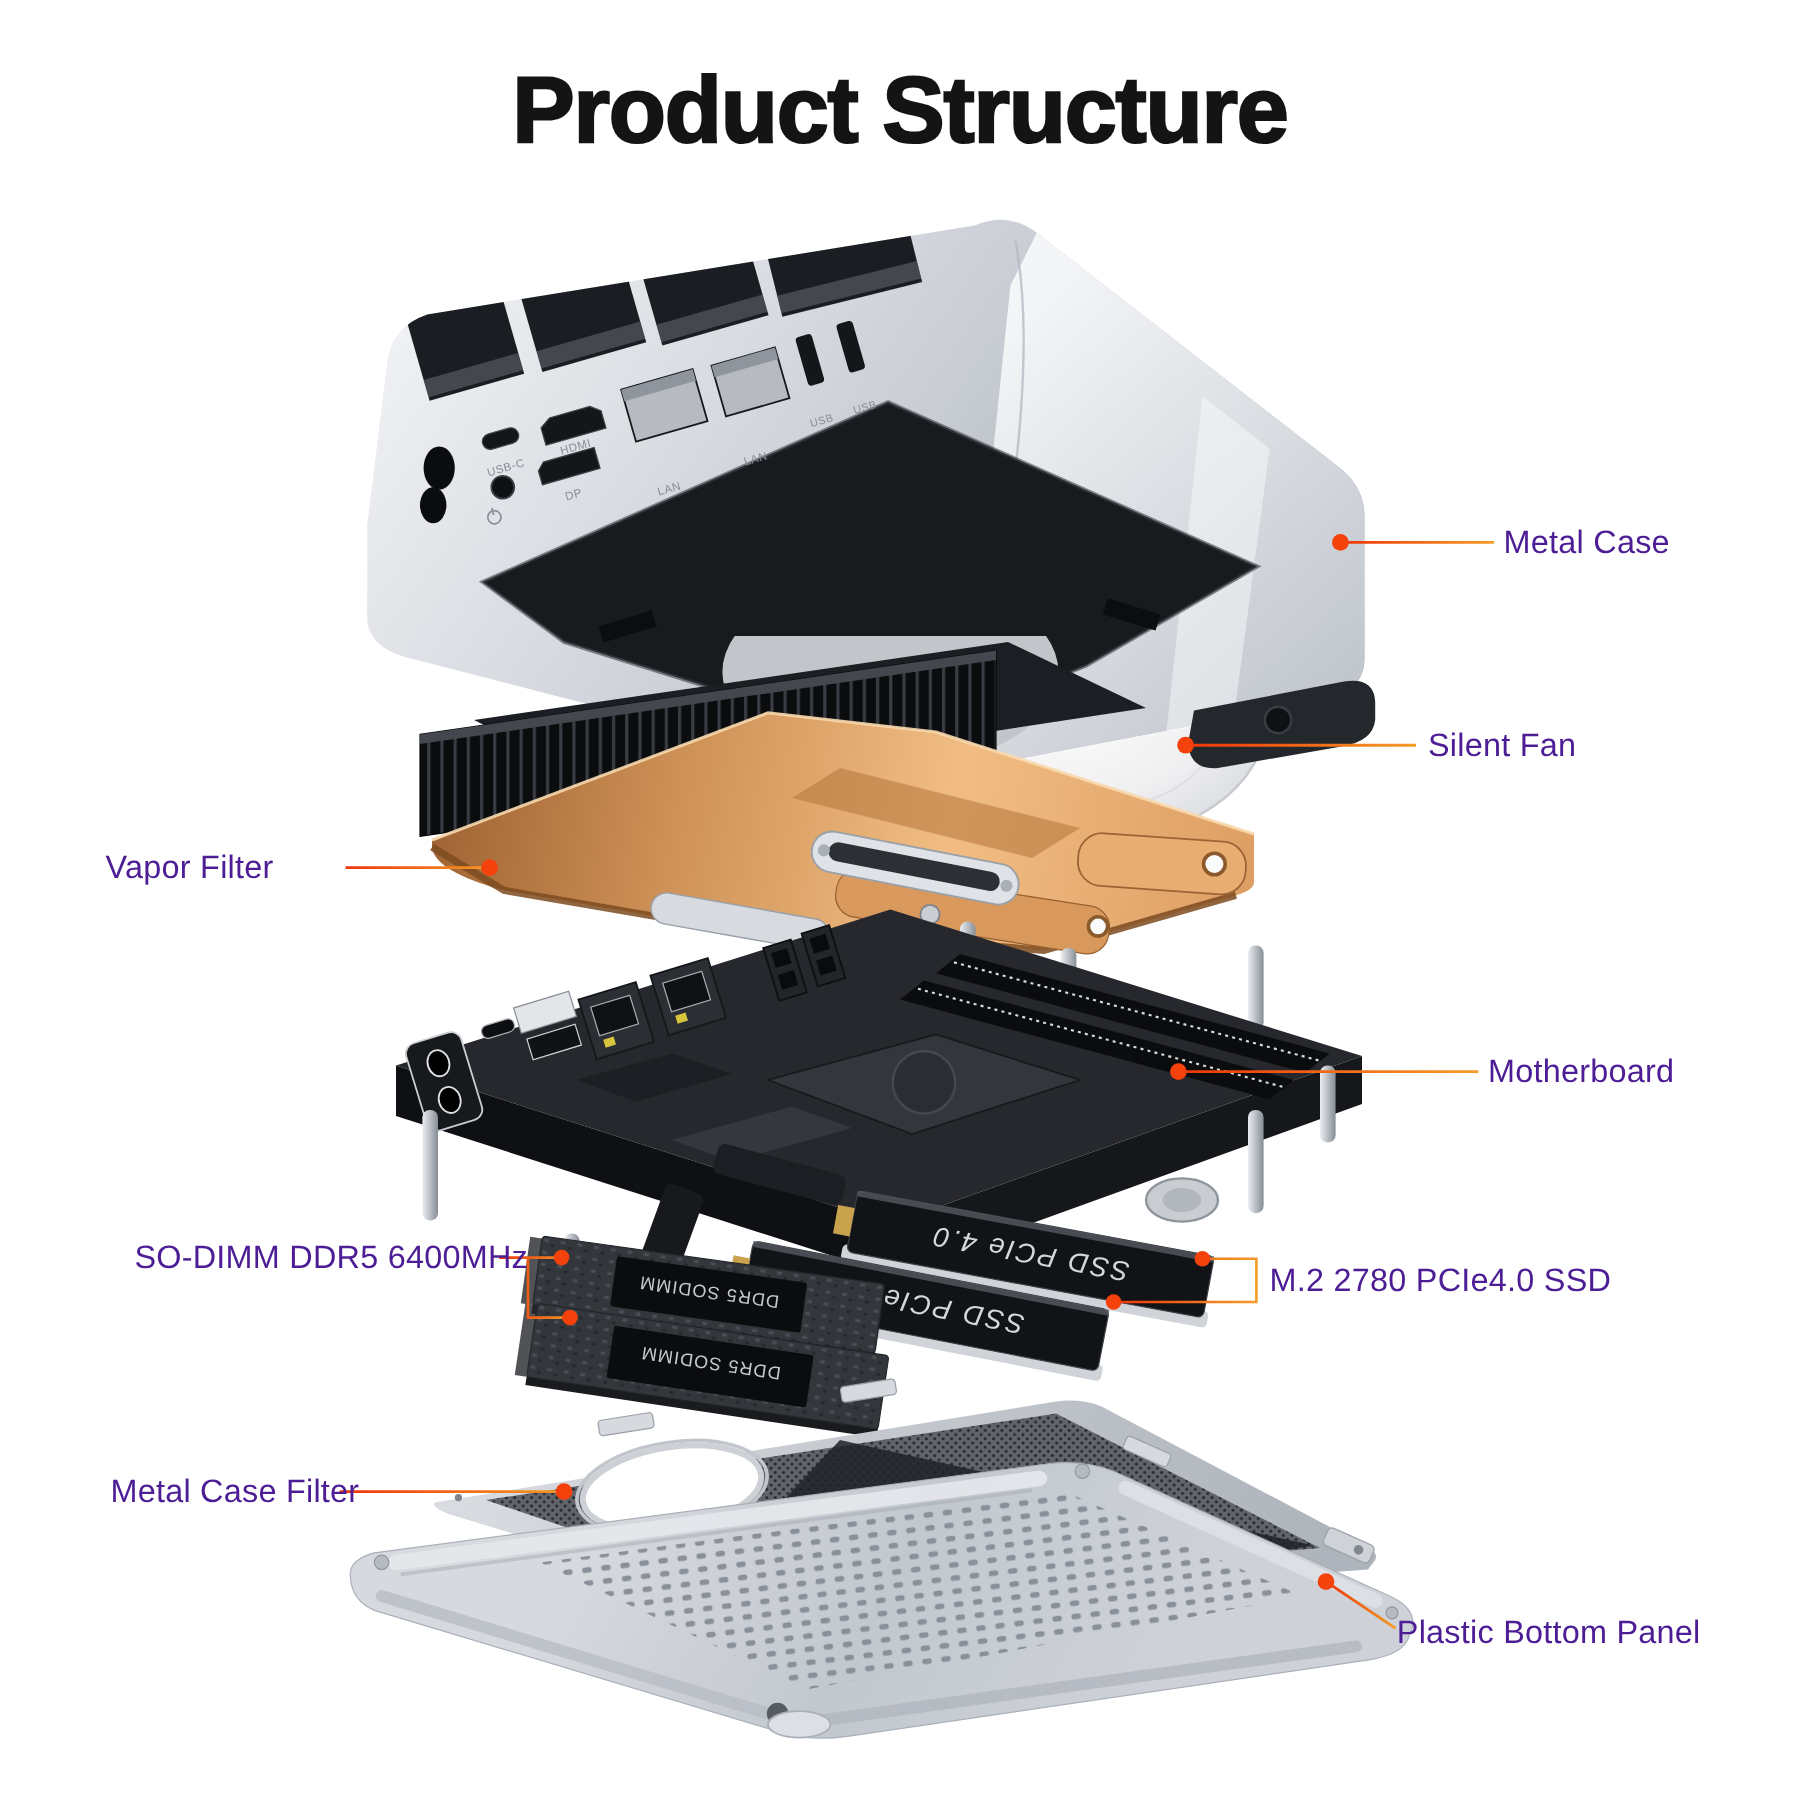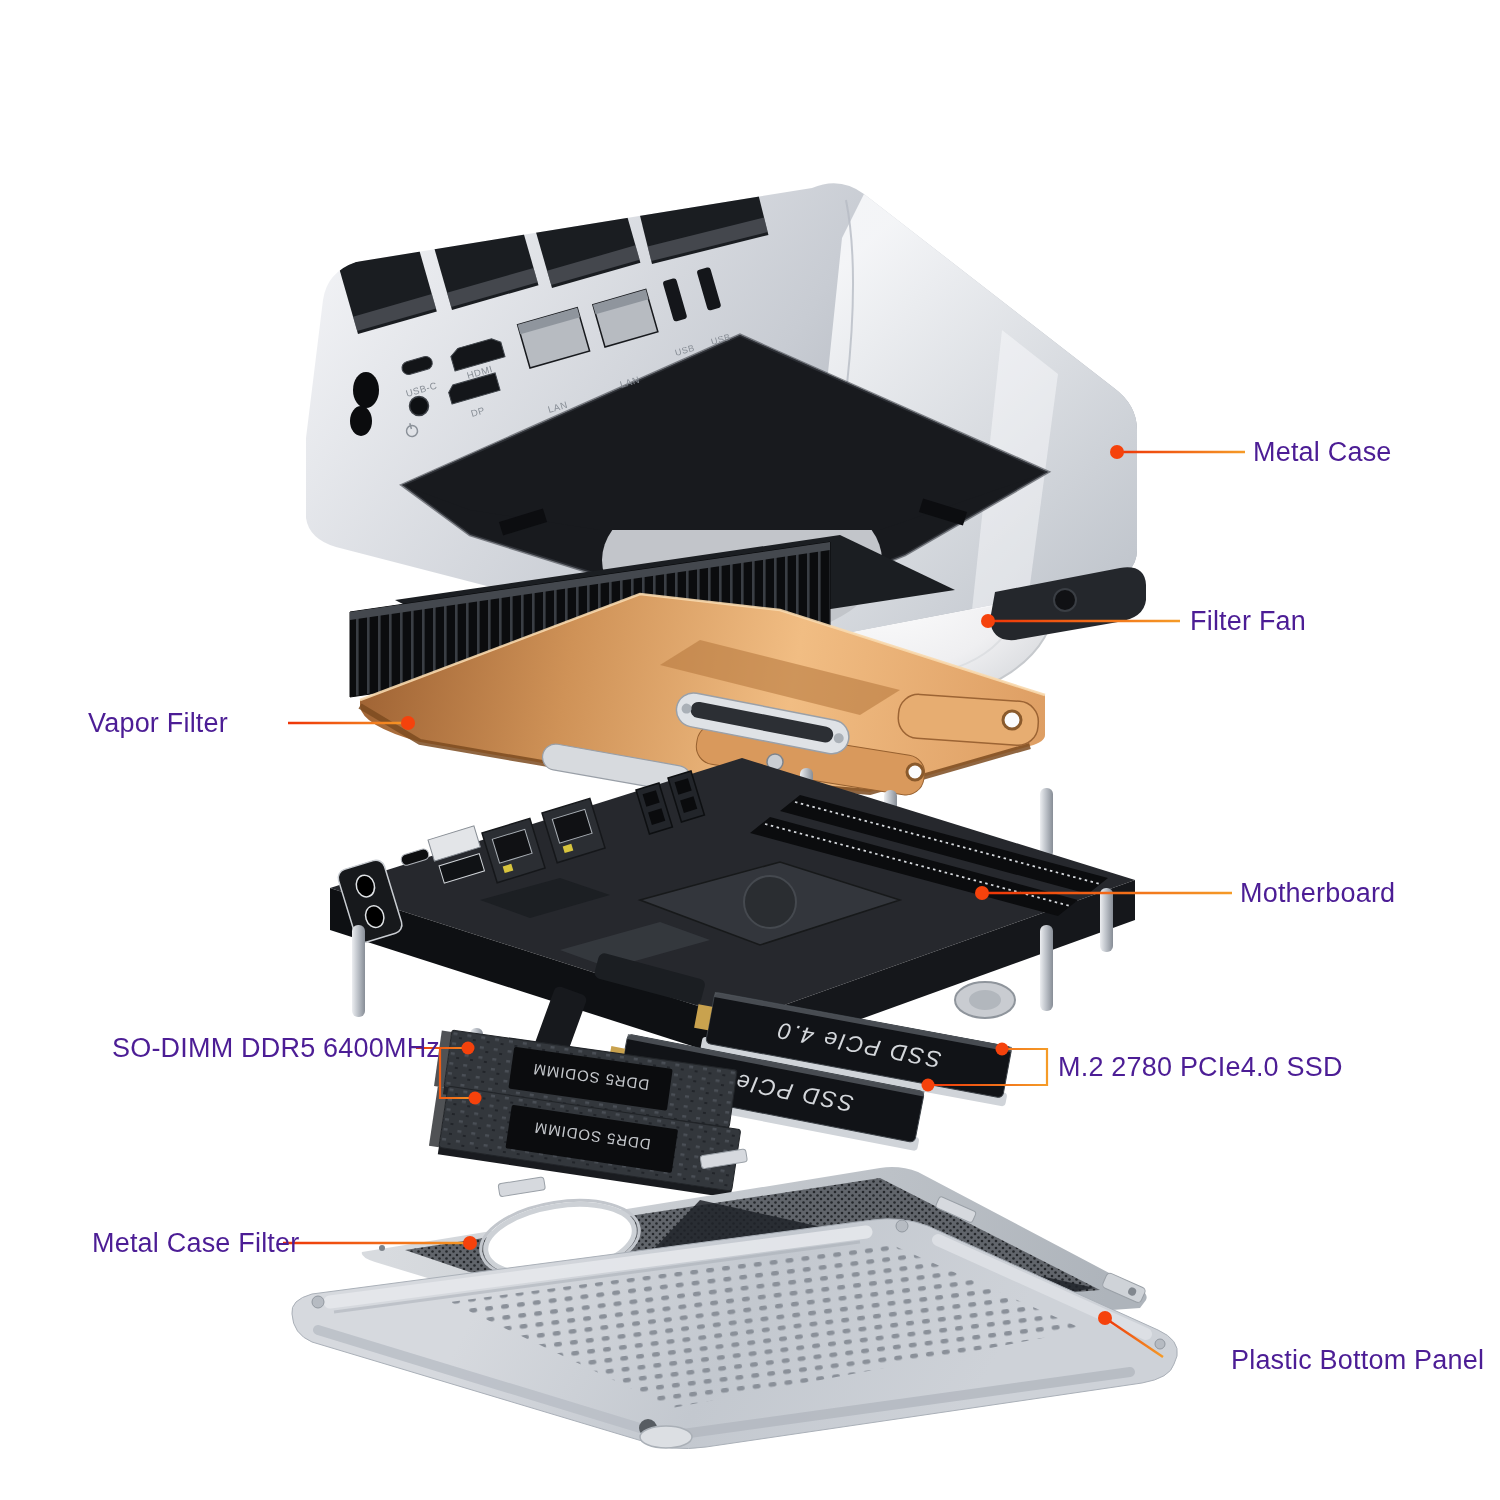--- a/index.html
+++ b/index.html
@@ -9,20 +9,21 @@
     font-size:78px;font-weight:700;letter-spacing:-1px;color:#141414;
     -webkit-text-stroke:2px #141414;}
   .callout{position:absolute;font-size:27px;color:#4c1d95;letter-spacing:.2px;white-space:nowrap;line-height:27px;}
   svg{position:absolute;left:0;top:0;}
 </style>
 </head>
 <body>
 
 <div class="stage">
 
+  <div class="page-title">Product Structure</div>
 
   <svg width="1500" height="1500" viewBox="0 0 1500 1500">
     <defs>
       <linearGradient id="gCase" gradientUnits="userSpaceOnUse" x1="350" y1="200" x2="1000" y2="660">
         <stop offset="0" stop-color="#f2f3f6"></stop>
           <stop offset="0.55" stop-color="#c8ccd3"></stop>
           <stop offset="1" stop-color="#9da3ac"></stop>
       </linearGradient>
       <linearGradient id="gRight" gradientUnits="userSpaceOnUse" x1="860" y1="250" x2="1140" y2="560">
         <stop offset="0" stop-color="#f6f7f9"></stop>
@@ -380,21 +381,21 @@
       <circle cx="468" cy="1048" r="6.5"></circle>
       <circle cx="475" cy="1098" r="6.5"></circle>
       <circle cx="1002" cy="1049" r="6.5"></circle>
       <circle cx="928" cy="1085" r="6.5"></circle>
       <circle cx="470" cy="1243" r="7"></circle>
       <circle cx="1105" cy="1318" r="7"></circle>
     </g>
   </svg>
 
   <div class="callout" style="left:1253px;top:439px">Metal Case</div>
-  <div class="callout" style="left:1190px;top:608px">Filter Fan</div>
+  <div class="callout" style="left:1190px;top:608px">Silent Fan</div>
   <div class="callout" style="left:88px;top:710px">Vapor Filter</div>
   <div class="callout" style="left:1240px;top:880px">Motherboard</div>
   <div class="callout" style="left:112px;top:1035px">SO-DIMM DDR5 6400MHz</div>
   <div class="callout" style="left:1058px;top:1054px">M.2 2780 PCIe4.0 SSD</div>
   <div class="callout" style="left:92px;top:1230px">Metal Case Filter</div>
-  <div class="callout" style="left:1231px;top:1347px">Plastic Bottom Panel</div>
+  <div class="callout" style="left:1164px;top:1347px">Plastic Bottom Panel</div>
 
 </div>
 
 </body></html>

